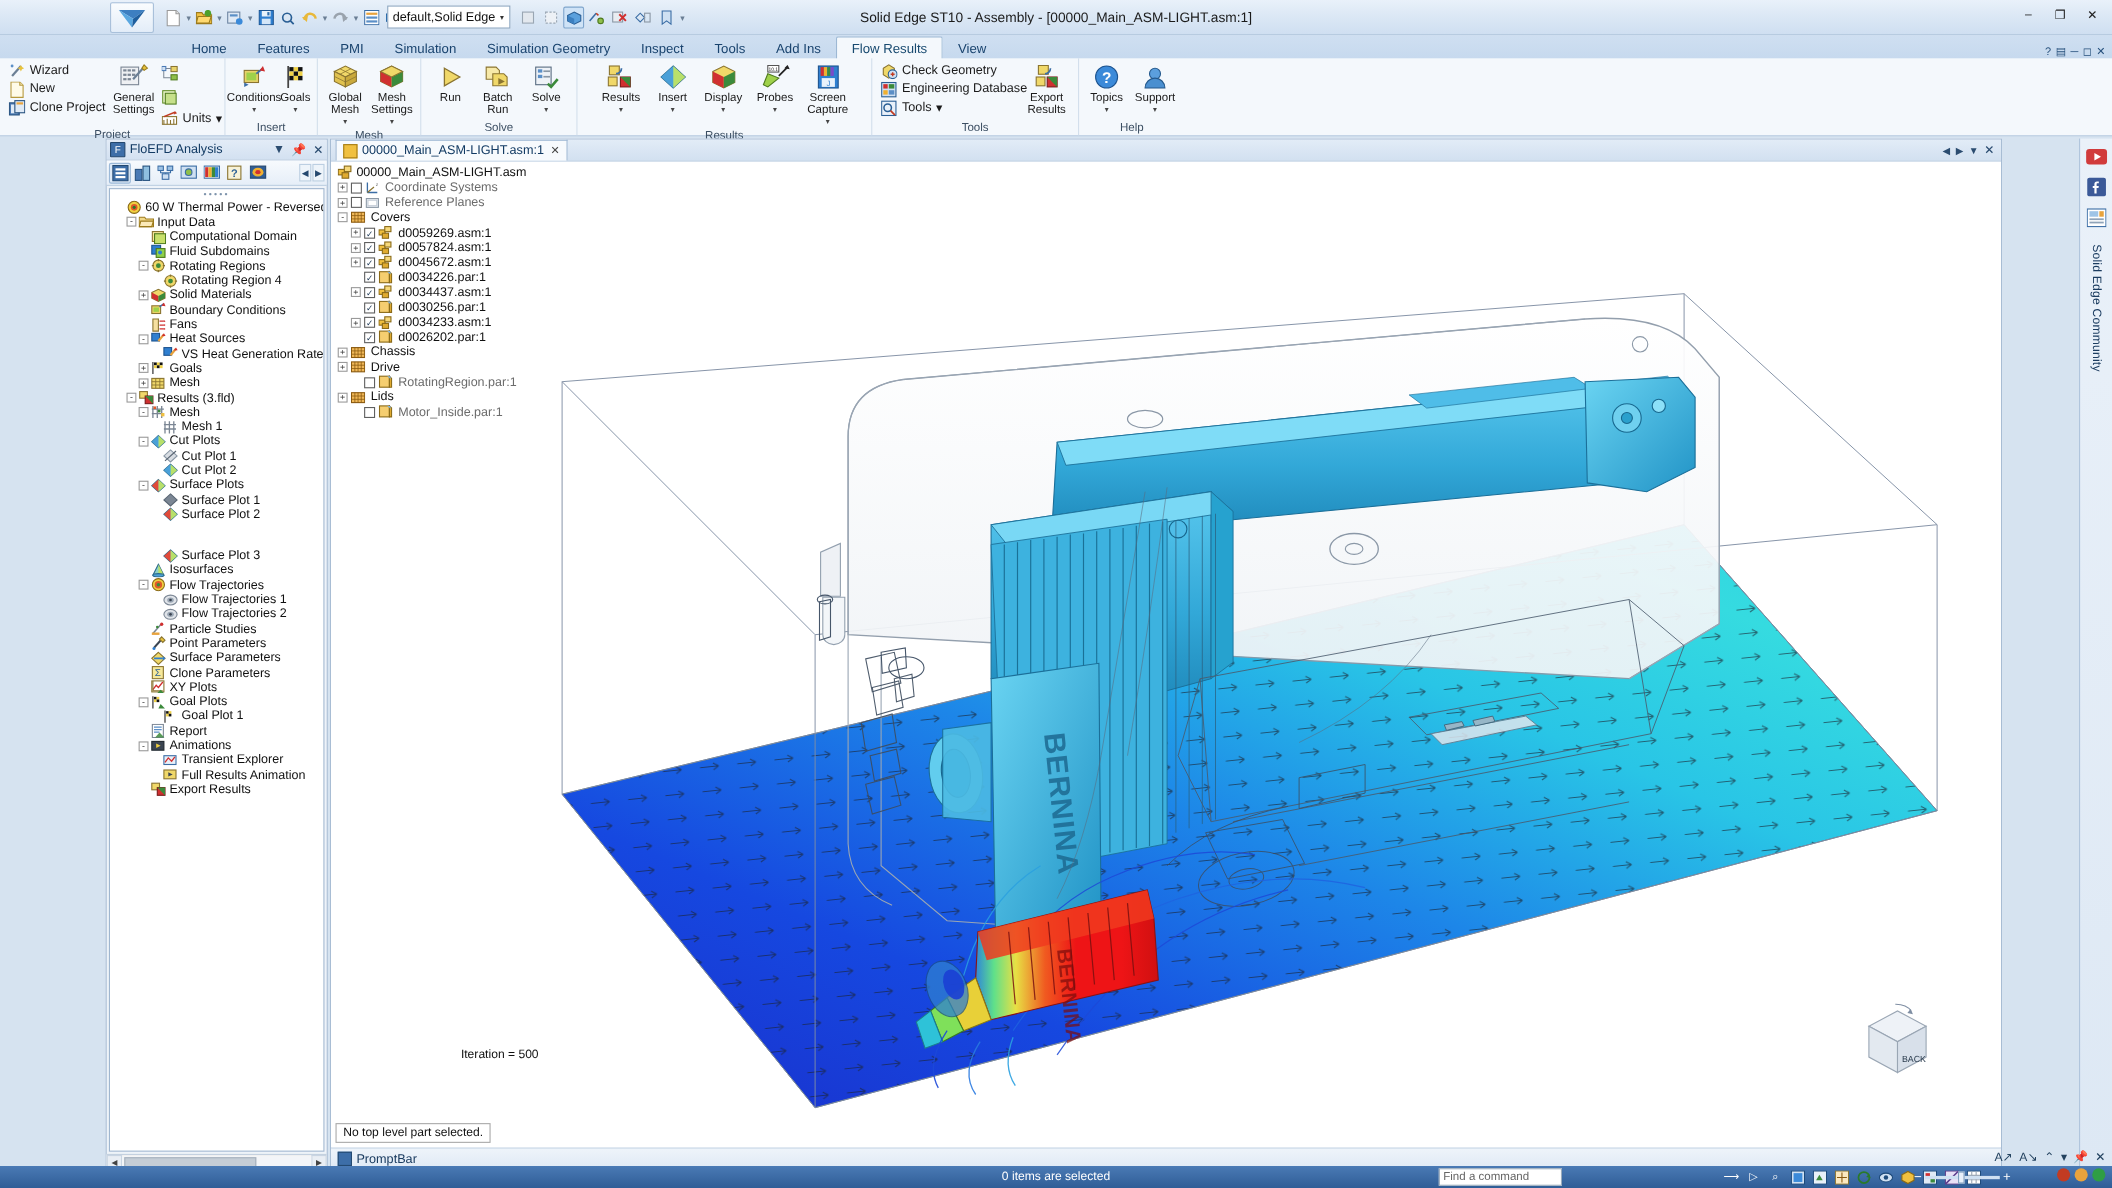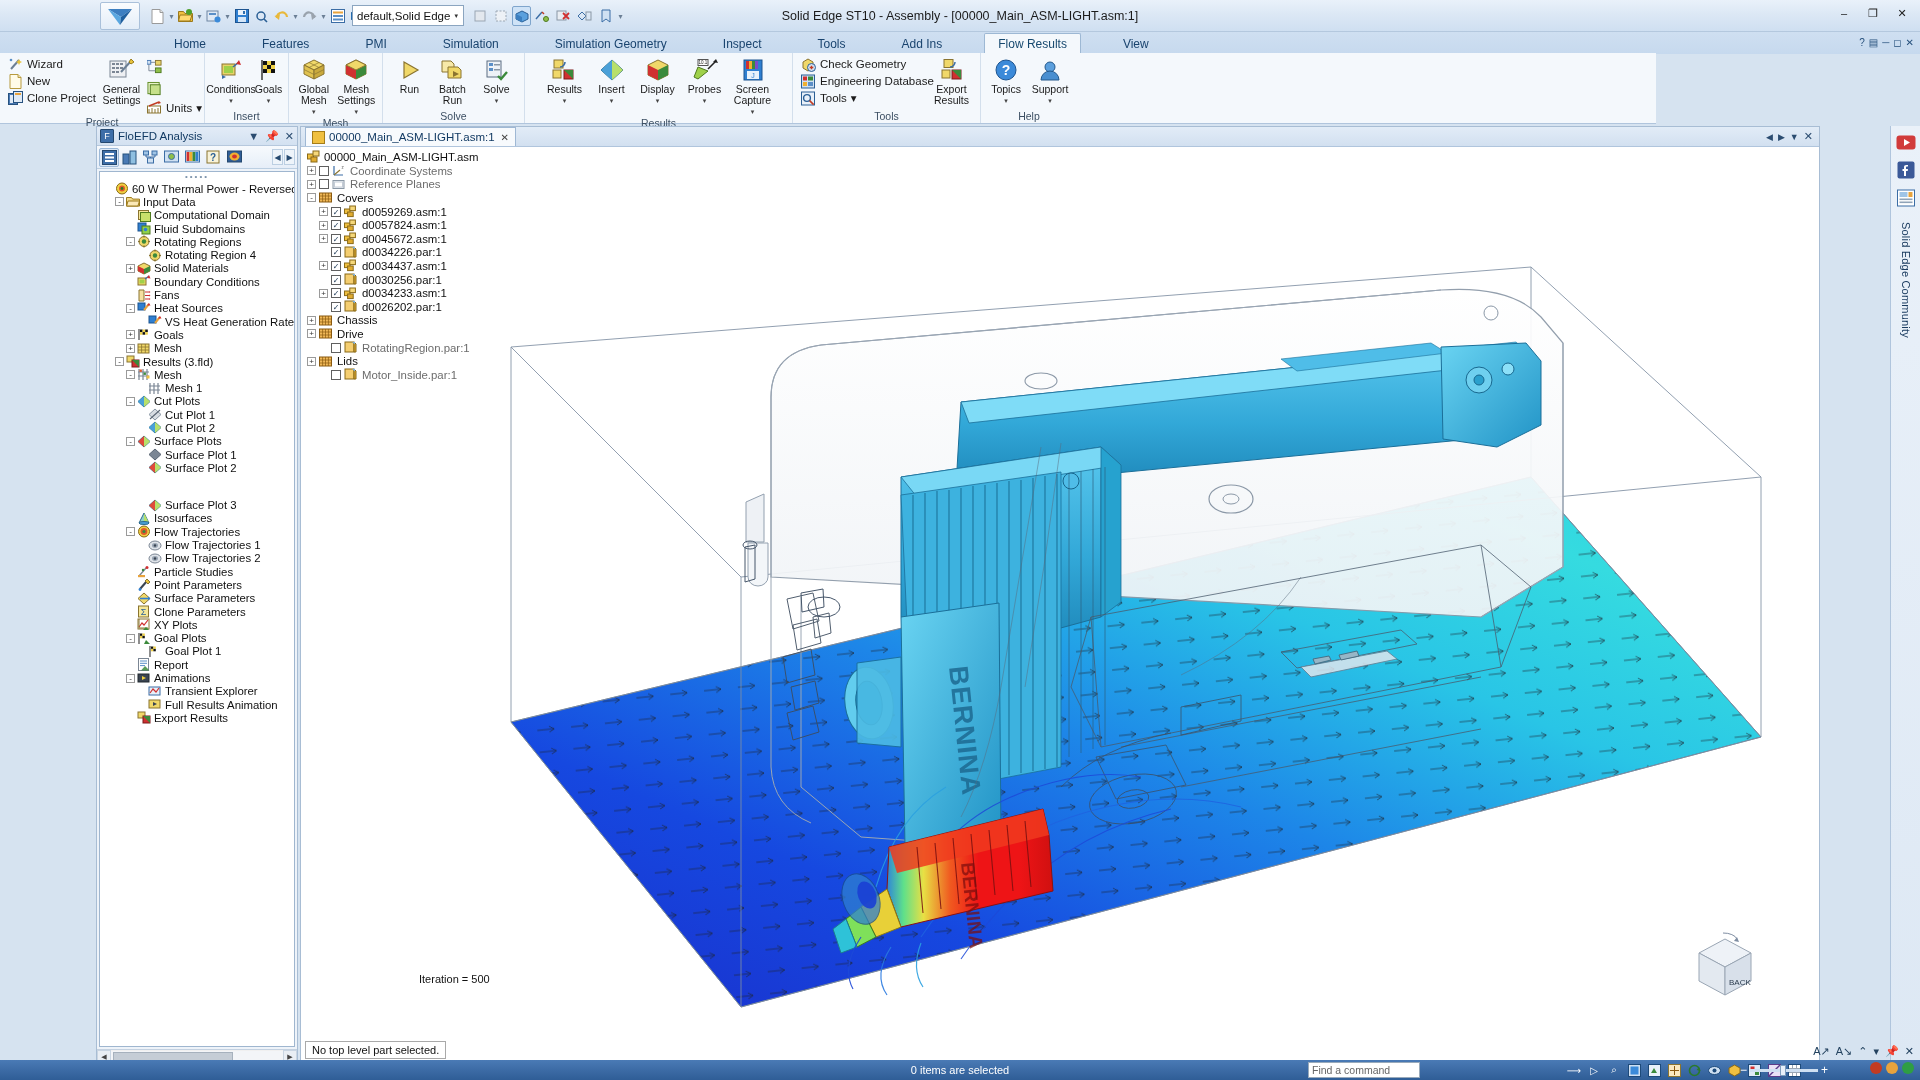--- a/index.html
+++ b/index.html
@@ -46,36 +46,36 @@
   .win-buttons { position: absolute; right: 4px; top: 2px; display: flex; gap: 1px; }
   .win-btn {
     width: 28px; height: 22px; display: flex; align-items: center; justify-content: center;
     font-size: 11px; color: #222;
   }
 
   
   .ribbon-tabs {
     position: absolute; left: 0; top: 32px; width: 1920px; height: 22px;
     background: linear-gradient(to bottom,#cfdff1,#c6d9ee);
-    display: flex; align-items: center; padding-left: 160px; gap: 28px;
+    display: flex; align-items: flex-end; padding-left: 160px;
   }
   .rtab {
     height: 21px; padding: 0 13px; font-size: 12px; color: #19436e;
     display: flex; align-items: center; border: 1px solid transparent;
     border-bottom: none;
   }
   .rtab.active {
     background: #f4f8fc; border-color: #9db8d4; color: #17496f;
     border-radius: 2px 2px 0 0;
   }
   .tabs-right { margin-left: auto; display:flex; align-items:center; gap:4px; padding-right:6px; padding-bottom:1px; font-size: 10px; color:#26507c;}
 
   
   .ribbon {
-    position: absolute; left: 0; top: 53px; width: 1656px; height: 71px;
+    position: absolute; left: 0; top: 53px; width: 1920px; height: 71px;
     background: #f4f8fc; border-bottom: 1px solid #b0c5dd;
     display: flex; align-items: stretch;
   }
   .rgroup { position: relative; display: flex; flex-direction: column; padding: 2px 5px 0; border-right: 1px solid #d3dfec; }
   .rgroup-body { flex: 1; display: flex; align-items: flex-start; gap: 2px; }
   .rgroup-title {
     text-align: center; font-size: 10.5px; color: #3c4f63; height: 13px; line-height: 13px;
   }
   .rbig {
     width: 54px; display: flex; flex-direction: column; align-items: center;
@@ -1676,20 +1676,24 @@
           <path d="M38 4 a14 8 0 0 1 14 6" fill="none" stroke="#7f8ea3" stroke-width="1"></path>
           <polygon points="52,8 54,13 49,12" fill="#7f8ea3"></polygon>
         </svg>
       </div>
 
       <div class="status-float">
         <span>No top level part selected.</span>
       </div>
     </div>
 
+    <div class="promptbar">
+      <span class="pbicon"></span>
+      <span>PromptBar</span>
+    </div>
   </div>
 
   <div class="right-strip">
     <div class="rs-icon">
       <svg width="20" height="15" viewBox="0 0 20 15">
           <rect x="0.5" y="0.5" width="19" height="14" rx="3" fill="#d13b3b"></rect>
           <polygon points="8,4 14,7.5 8,11" fill="#fff"></polygon>
         </svg>
     </div>
     <div class="rs-icon">

